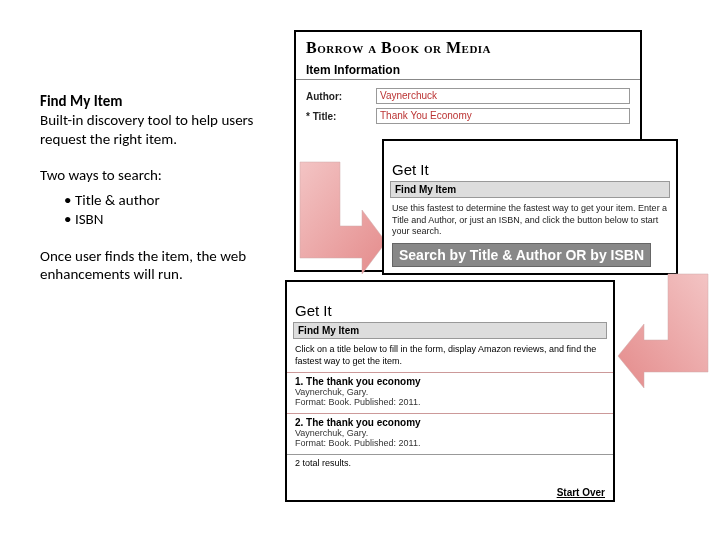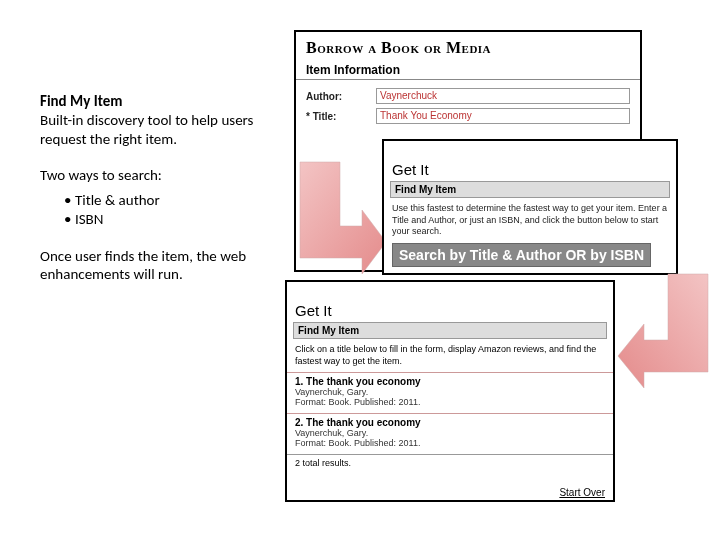--- a/index.html
+++ b/index.html
@@ -27,21 +27,21 @@
   .getit1 .desc { padding: 5px 8px; font-size: 9px; line-height: 1.3; color: #222; }
   .getit1 .btn { display: inline-block; background: #888; color: #fff; font-size: 14px; font-weight: bold; padding: 3px 6px; margin-left: 8px; border: 1px solid #666; }
   
   
   .getit2 { position: absolute; left: 285px; top: 280px; width: 330px; height: 222px; border: 2px solid #000; background: #fff; font-family: Arial; font-size: 10px; }
   .getit2 .desc { padding: 5px 8px; font-size: 9px; line-height: 1.3; }
   .getit2 .result { padding: 3px 8px 6px; border-top: 1px solid #c99; }
   .getit2 .result .rtitle { font-weight: bold; font-size: 10px; }
   .getit2 .result .rline { font-size: 9px; color: #333; }
   .getit2 .totals { padding: 3px 8px; border-top: 1px solid #999; font-size: 9px; }
-  .getit2 .startover { position: absolute; right: 8px; bottom: 2px; font-size: 10px; font-weight: normal; text-decoration: underline; }
+  .getit2 .startover { position: absolute; right: 8px; bottom: 2px; font-size: 10px; font-weight: bold; text-decoration: underline; }
   
   
   .arrow { position: absolute; }
   .arrow1 { left: 296px; top: 160px; width: 92px; height: 116px; }
   .arrow2 { left: 616px; top: 272px; width: 94px; height: 120px; }
   svg { width: 100%; height: 100%; display: block; }
 </style>
 </head>
 <body>
 

